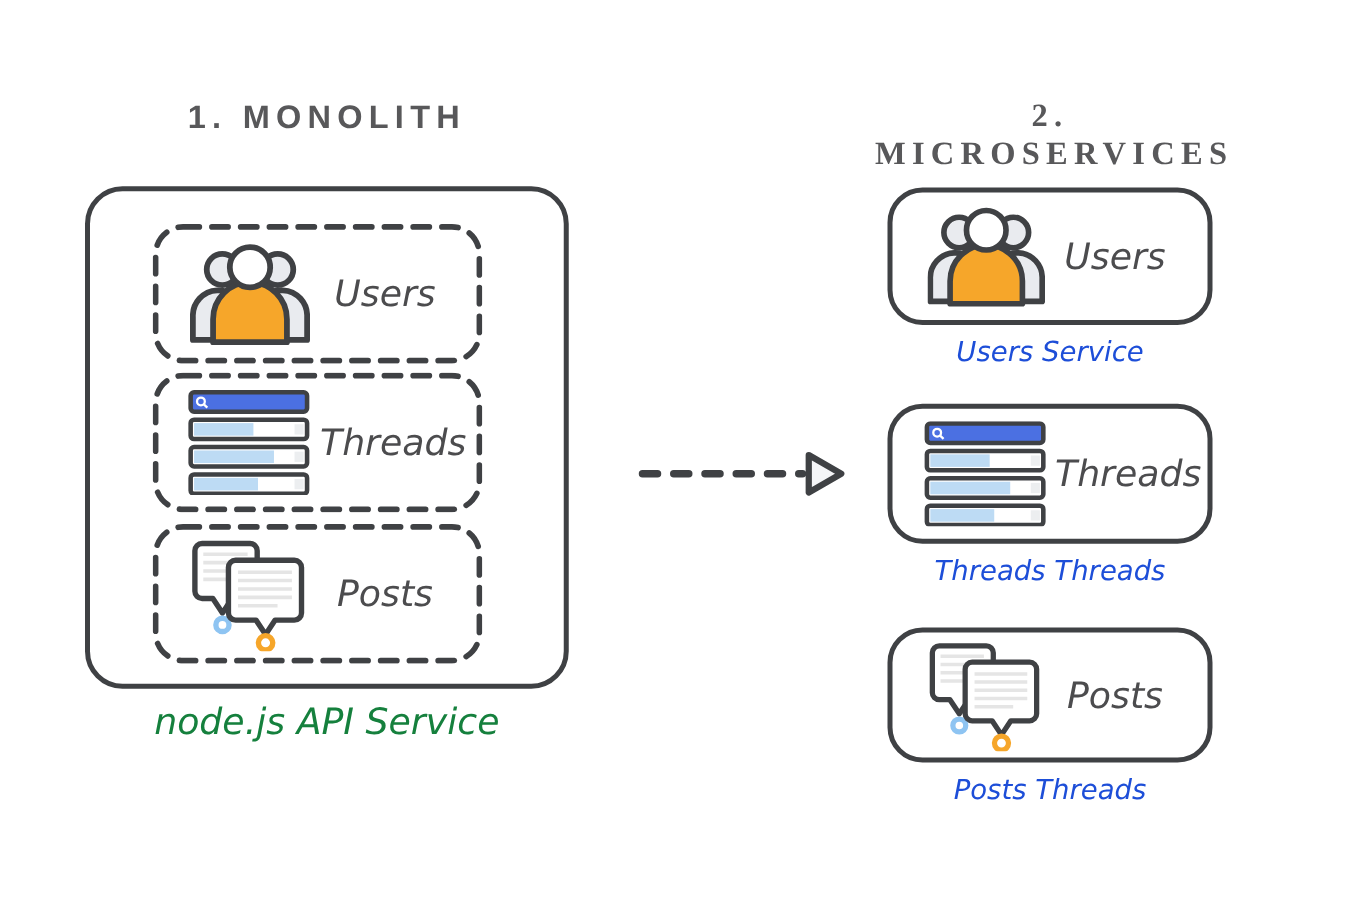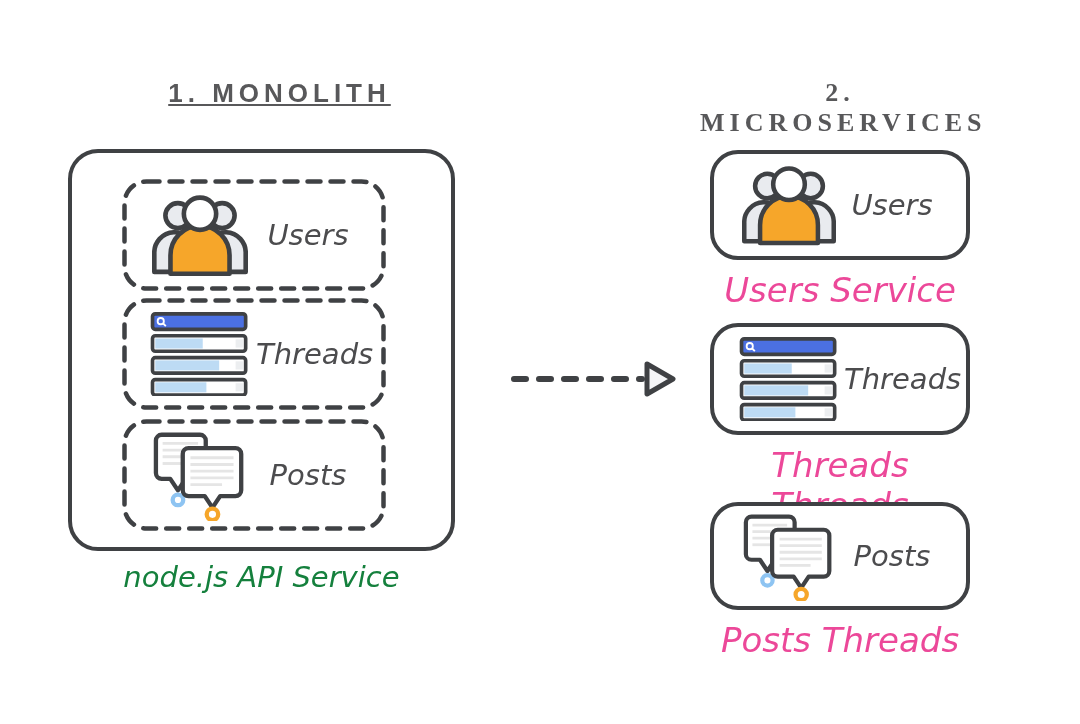--- a/index.html
+++ b/index.html
@@ -4,21 +4,21 @@
 <style>
   html,body{margin:0;padding:0;background:#ffffff;}
   .canvas{
     position:relative;width:1080px;height:724px;background:#ffffff;
     font-family:"Liberation Sans",sans-serif;overflow:hidden;
   }
   .section-title{
     position:absolute;top:78px;font-size:26px;font-weight:bold;
     letter-spacing:5px;color:#58585a;text-align:center;
   }
-  .title-left{left:86px;width:387px;text-decoration:underline;}
+  .title-left{left:68px;width:387px;}
   .title-right{left:700px;width:280px;font-family:Liberation Serif, serif;}
 
   .monolith-box{
     position:absolute;left:68px;top:149px;width:387px;height:402px;
     border:4px solid #3f4144;border-radius:30px;background:#ffffff;box-sizing:border-box;
   }
   .module{
     position:absolute;left:50px;width:264px;height:112px;
     display:flex;align-items:center;
   }
@@ -48,21 +48,21 @@
   .service-box{
     width:260px;height:110px;border:4px solid #3f4144;border-radius:28px;
     background:#ffffff;box-sizing:border-box;display:flex;align-items:center;
   }
   .service-threads .service-box{height:112px;}
   .service-posts .service-box{height:108px;}
   .service-box .icon-slot{margin-left:20px;width:110px;}
   .service-caption{
     margin-top:10px;text-align:center;
     font-family:"DejaVu Sans",sans-serif;font-style:italic;
-    font-size:34px;color:#ec4899;
+    font-size:22px;color:#1d4ed8;
   }
 
   .arrow-wrap{position:absolute;left:506px;top:357px;width:170px;height:44px;}
 
   svg{display:block;}
 </style>
 </head>
 <body>
 
 <div class="canvas">

